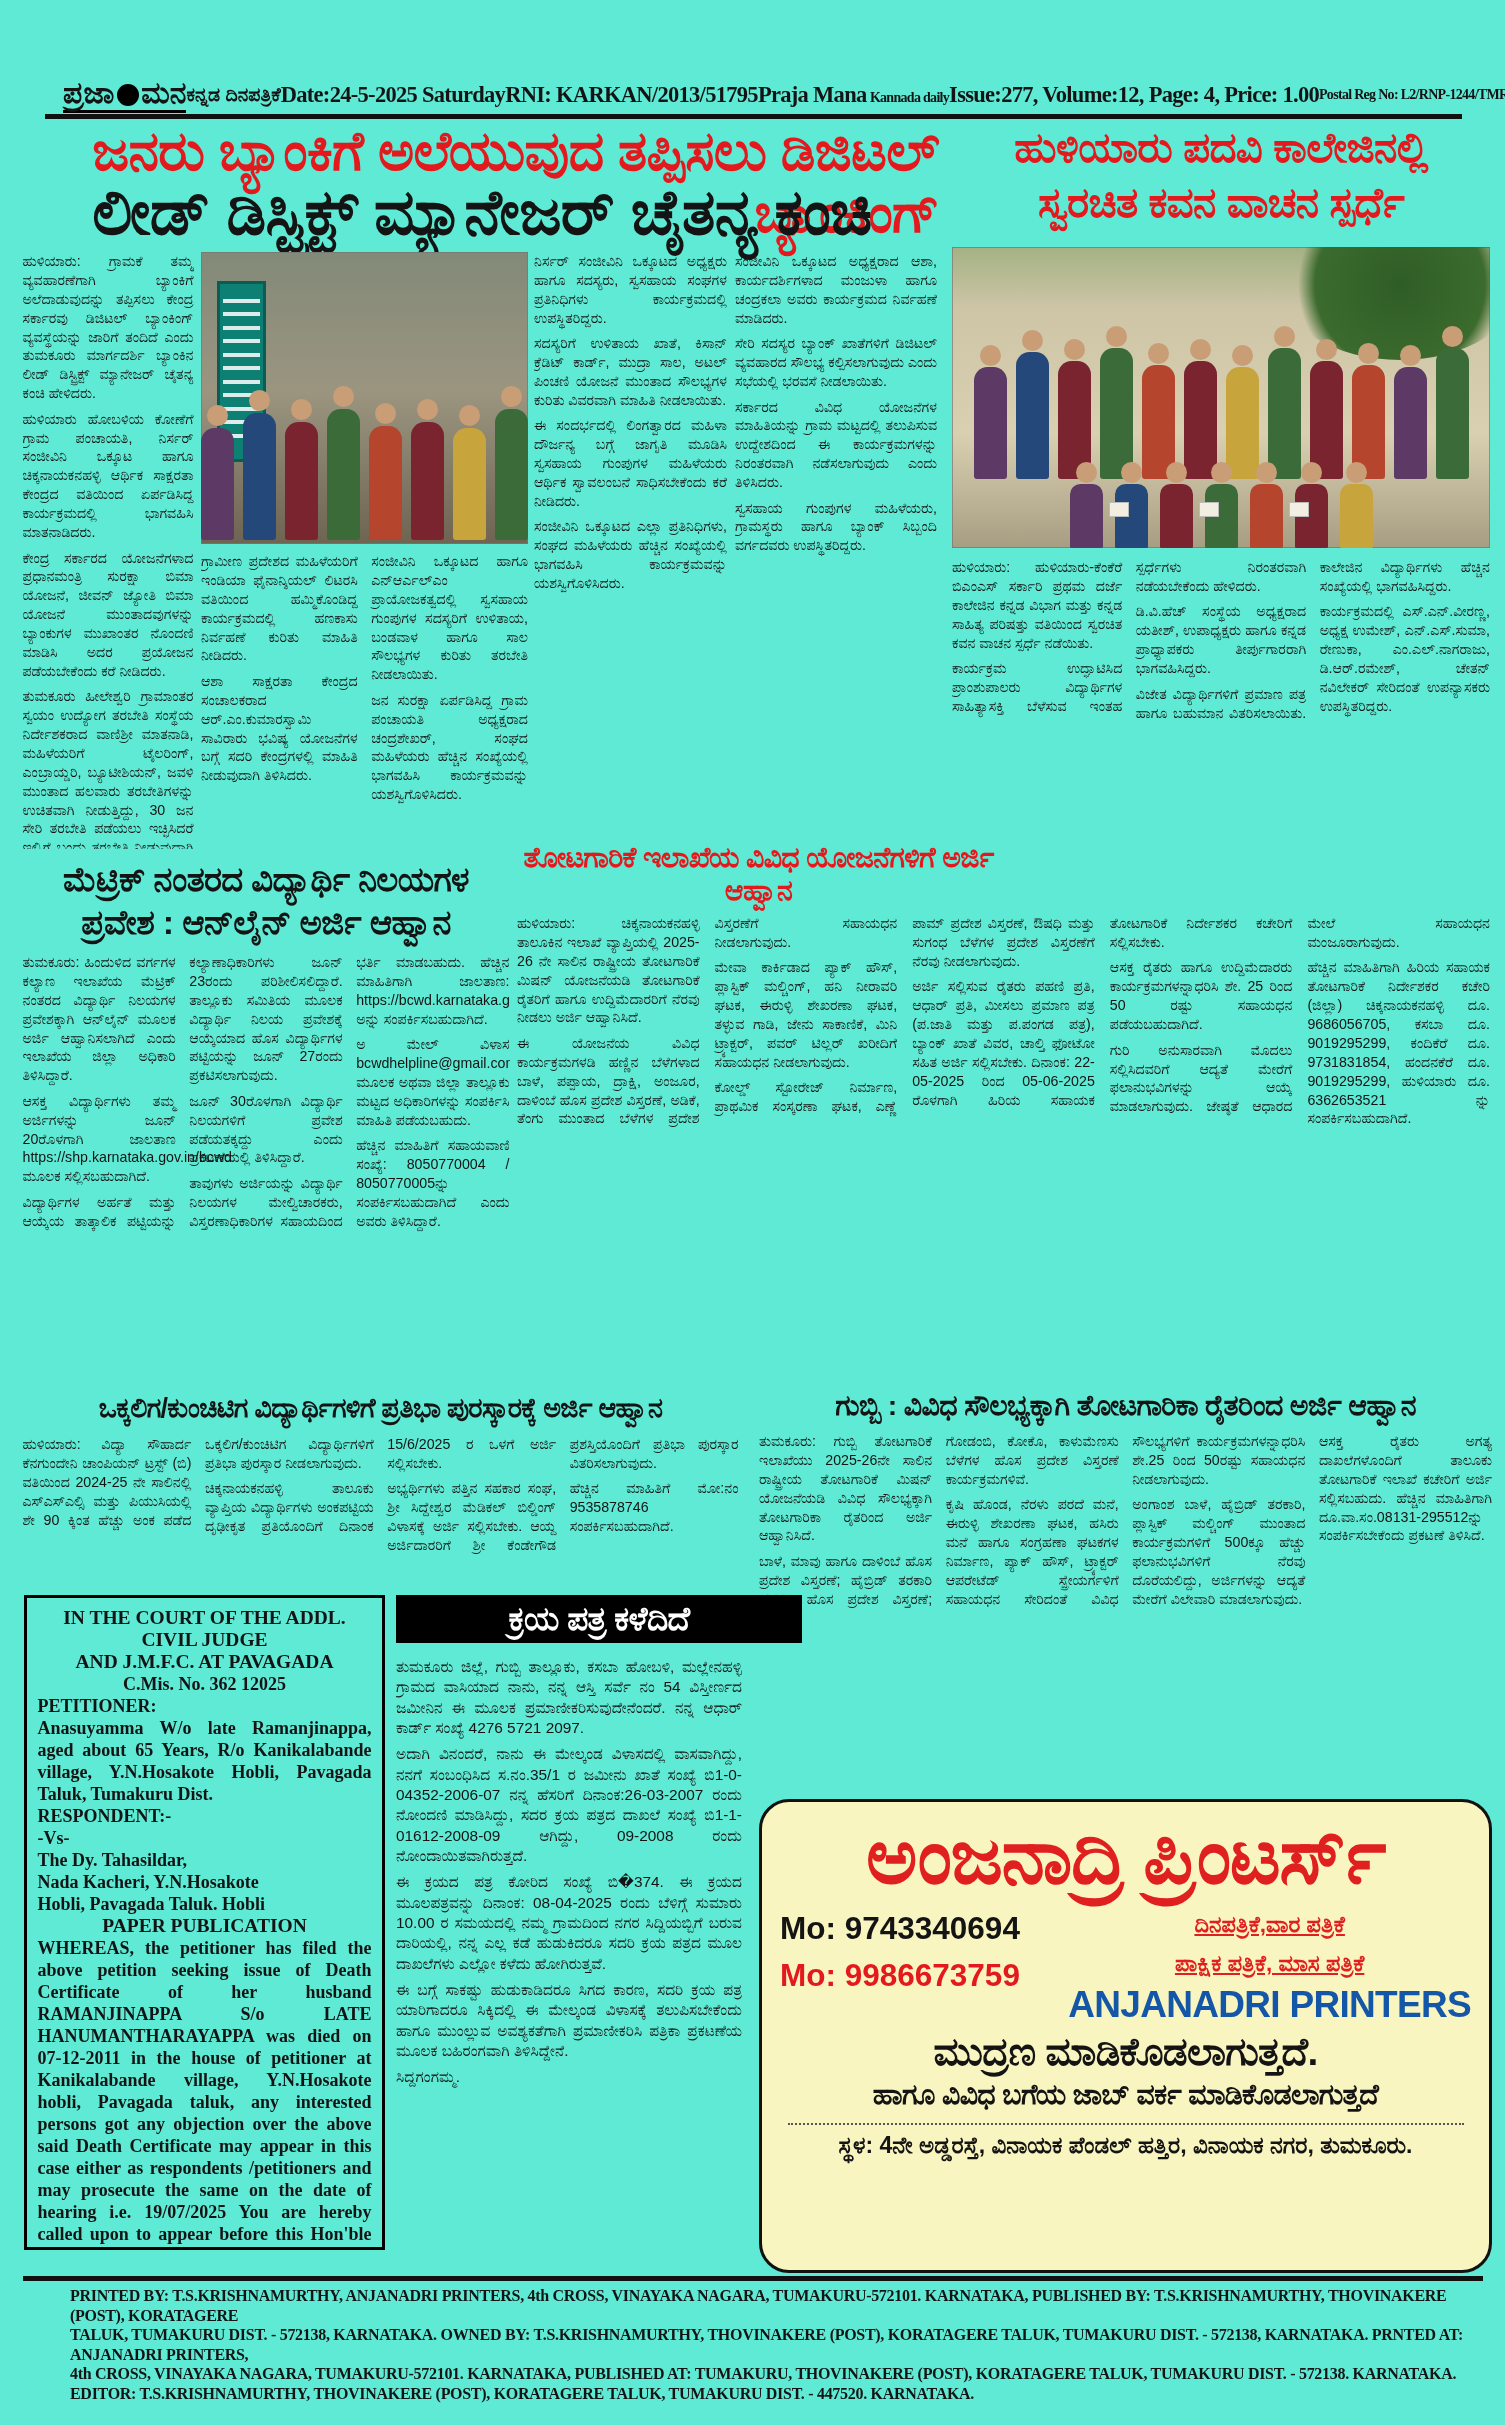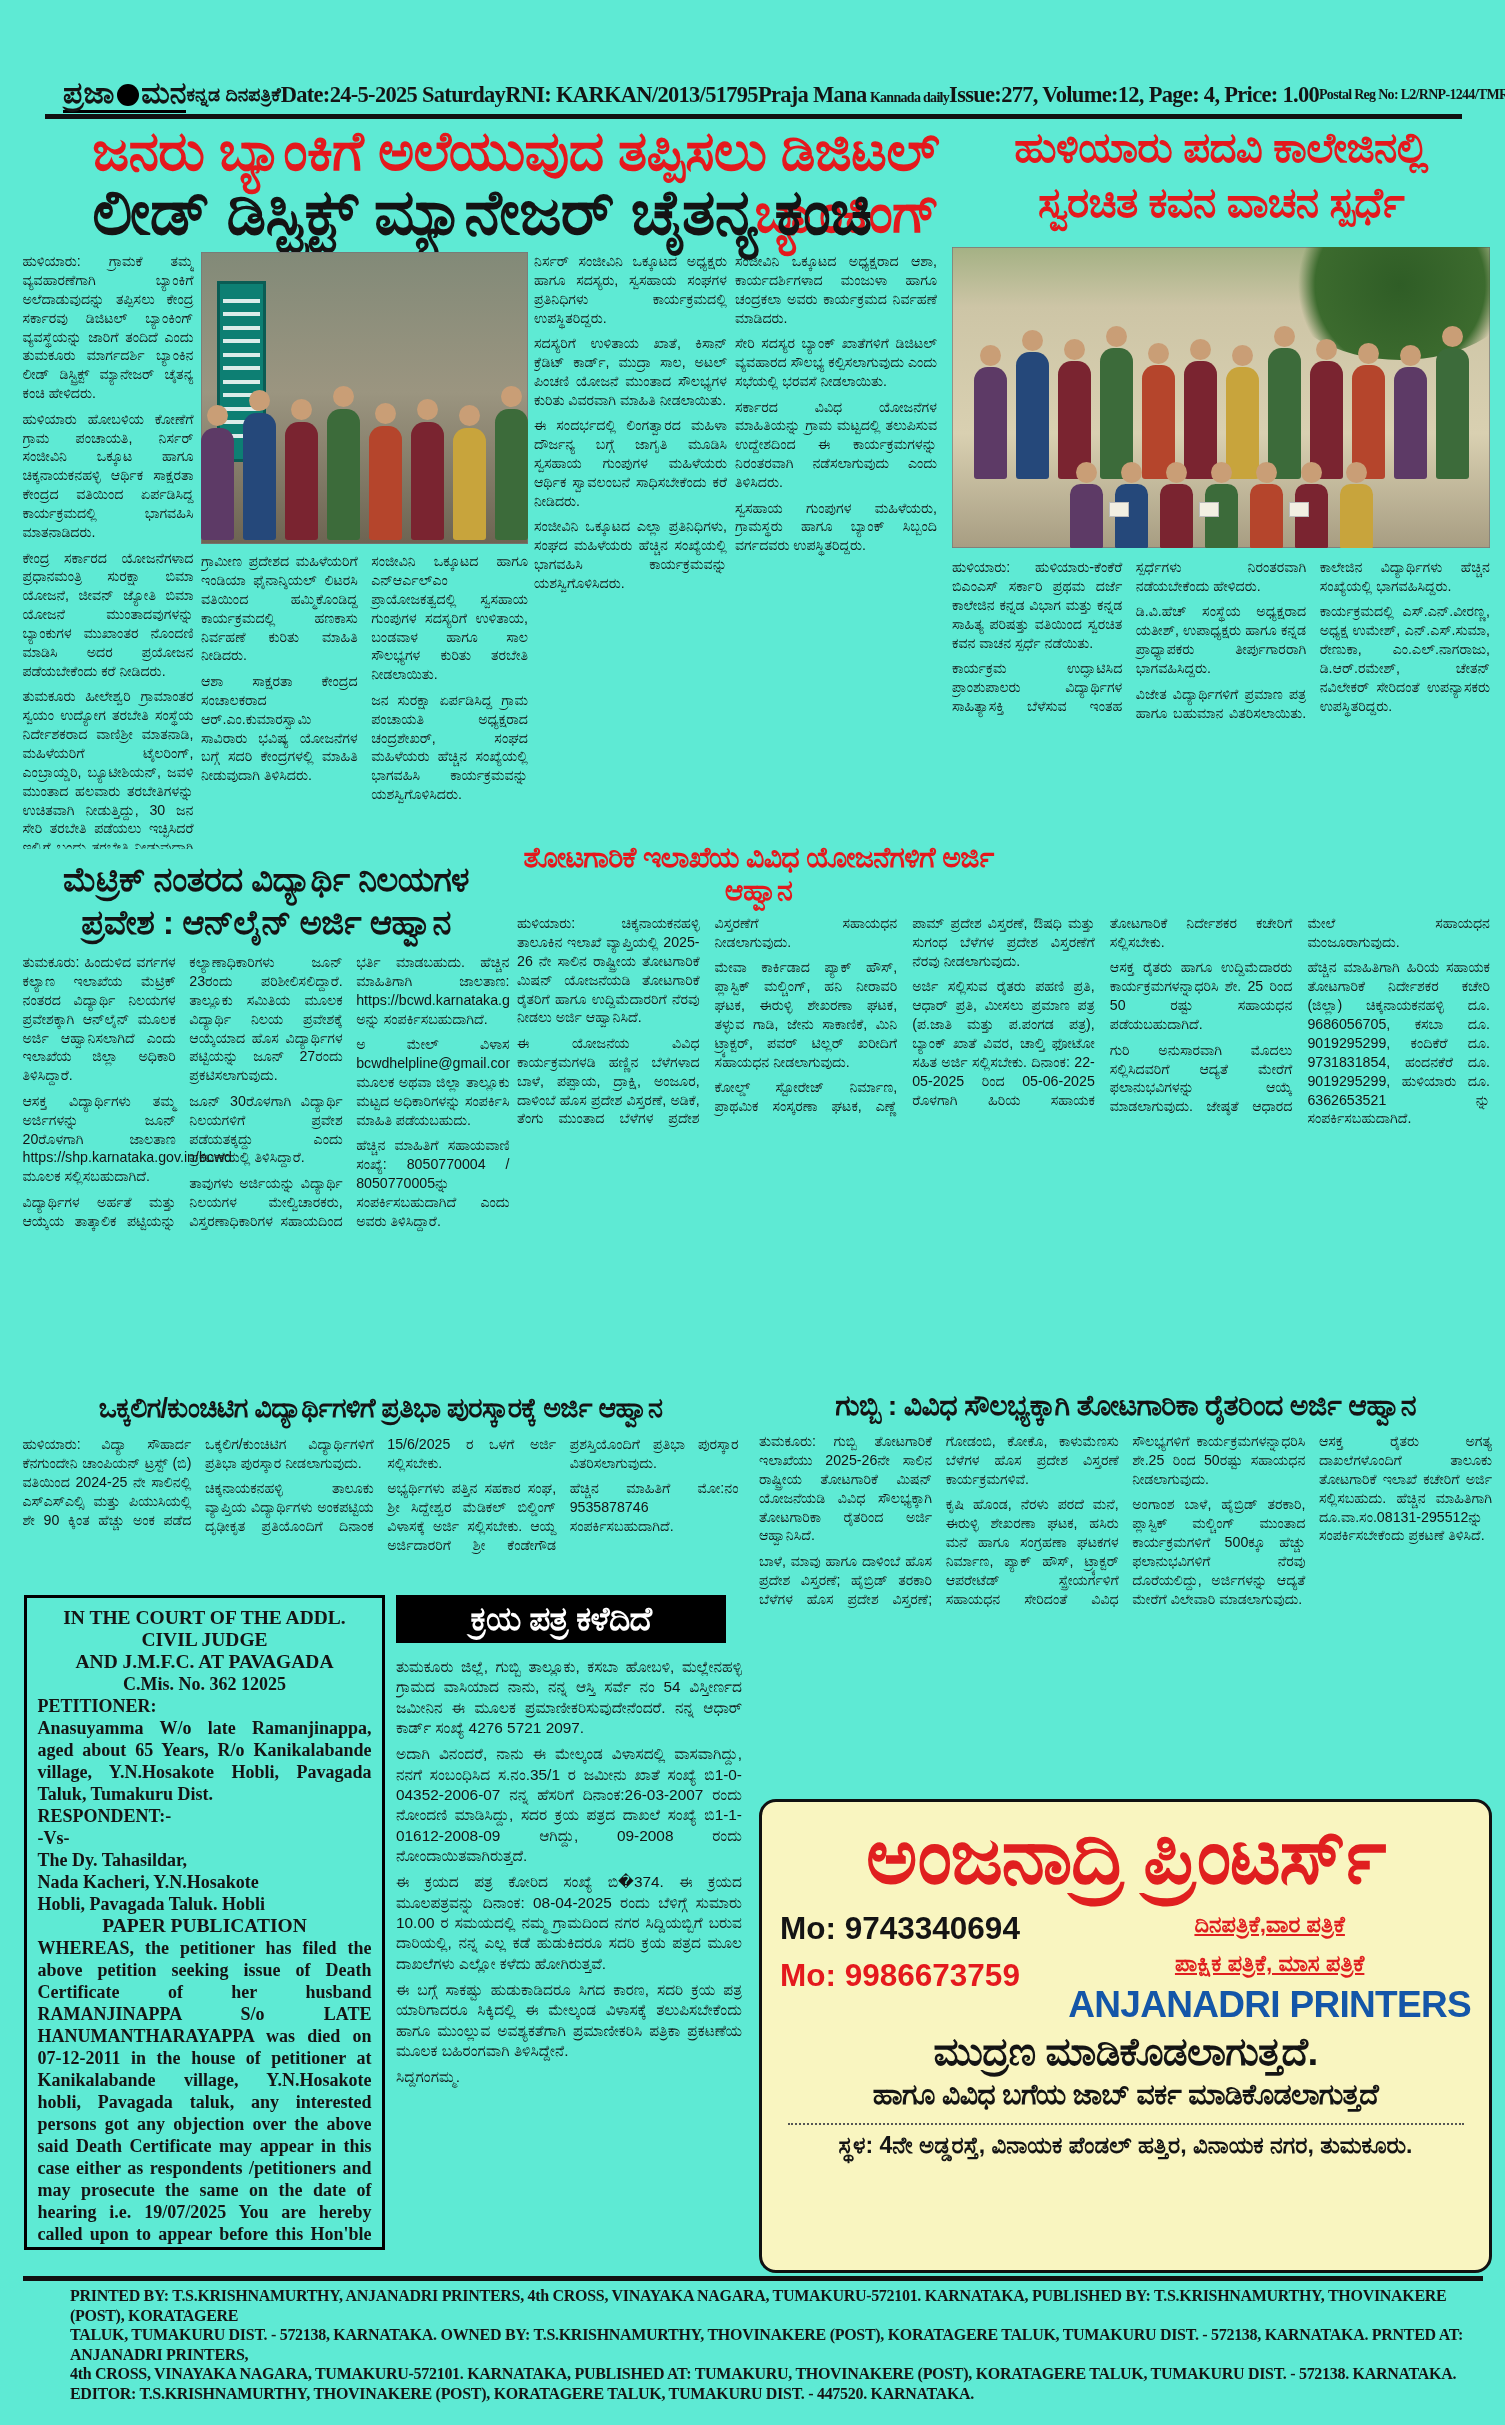--- a/index.html
+++ b/index.html
@@ -59,21 +59,21 @@
   .court .ctr{text-align:center;}
   .court .big{font-size:19.5px;}
   .court .just{text-align:justify;}
 
   
   .deed-head{background:#000;color:#fff;font-weight:bold;text-align:center;font-size:33px;line-height:48px;letter-spacing:-0.7px;}
   .deed-body{font-size:15.4px;line-height:1.32;text-align:justify;overflow:hidden;}
   .deed-body p{margin:0 0 6px 0;}
 
   
-  .ad{background:#f9f5c0;border:3px solid #111;border-radius:17px;overflow:hidden;text-align:center;padding:13.5px 18px;box-sizing:border-box;}
+  .ad{background:#f9f5c0;border:3px solid #111;border-radius:30px;overflow:hidden;text-align:center;padding:13.5px 18px;box-sizing:border-box;}
   .ad-title{font-size:78px;font-weight:bold;color:#e01f1f;line-height:1.05;letter-spacing:-1.5px;}
   .ad-row{display:flex;justify-content:space-between;align-items:flex-start;margin-top:7.5px;}
   .ad-phones{text-align:left;font-size:31.5px;font-weight:bold;line-height:1.5;}
   .ad-right{text-align:center;}
   .ad-en{color:#1456a8;font-size:37px;font-weight:bold;letter-spacing:-0.7px;}
   .ad-red{color:#e01f1f;font-size:22.5px;font-weight:bold;text-decoration:underline;line-height:1.75;}
   .ad-black1{font-size:39px;font-weight:bold;margin-top:4.5px;letter-spacing:-0.7px;}
   .ad-black2{font-size:28.5px;font-weight:bold;margin-top:3px;letter-spacing:-0.7px;}
   .ad-dots{border-top:2.2px dotted #555;margin:10.5px 7.5px 7.5px;}
   .ad-addr{font-size:23px;font-weight:bold;}
@@ -229,21 +229,21 @@
     <div>RESPONDENT:-</div>
     <div>-Vs-</div>
     <div>The Dy. Tahasildar,</div>
     <div>Nada Kacheri, Y.N.Hosakote</div>
     <div>Hobli, Pavagada Taluk. Hobli</div>
     <div class="ctr big">PAPER PUBLICATION</div>
     <div class="just">WHEREAS, the petitioner has filed the above petition seeking issue of Death Certificate of her husband RAMANJINAPPA S/o LATE HANUMANTHARAYAPPA was died on 07-12-2011 in the house of petitioner at Kanikalabande village, Y.N.Hosakote hobli, Pavagada taluk, any interested persons got any objection over the above said Death Certificate may appear in this case either as respondents /petitioners and may prosecute the same on the date of hearing i.e. 19/07/2025 You are hereby called upon to appear before this Hon'ble court at 11-00 A.M. on the said date of hearing either in person or through your counsel. If you fail to appear this court, the matter will be heard and decided exparte.</div>
 
   </div>
 
-  <div class="abs deed-head" style="left:396px;top:1595px;width:330px;height:48px;">ಕ್ರಯ ಪತ್ರ ಕಳೆದಿದೆ</div>
+  <div class="abs deed-head" style="left:396px;top:1595px;width:406px;height:48px;">ಕ್ರಯ ಪತ್ರ ಕಳೆದಿದೆ</div>
   <div class="abs kn deed-body" style="left:396px;top:1657px;width:346px;height:589px;">
       <p>ತುಮಕೂರು ಜಿಲ್ಲೆ, ಗುಬ್ಬಿ ತಾಲ್ಲೂಕು, ಕಸಬಾ ಹೋಬಳಿ, ಮಲ್ಲೇನಹಳ್ಳಿ ಗ್ರಾಮದ ವಾಸಿಯಾದ ನಾನು, ನನ್ನ ಆಸ್ತಿ ಸರ್ವೆ ನಂ 54 ವಿಸ್ತೀರ್ಣದ ಜಮೀನಿನ ಈ ಮೂಲಕ ಪ್ರಮಾಣೀಕರಿಸುವುದೇನೆಂದರೆ. ನನ್ನ ಆಧಾರ್ ಕಾರ್ಡ್ ಸಂಖ್ಯೆ 4276 5721 2097.</p>
       <p>ಅದಾಗಿ ವಿನಂದರೆ, ನಾನು ಈ ಮೇಲ್ಕಂಡ ವಿಳಾಸದಲ್ಲಿ ವಾಸವಾಗಿದ್ದು, ನನಗೆ ಸಂಬಂಧಿಸಿದ ಸ.ನಂ.35/1 ರ ಜಮೀನು ಖಾತೆ ಸಂಖ್ಯೆ ಬಿ1-0-04352-2006-07 ನನ್ನ ಹೆಸರಿಗೆ ದಿನಾಂಕ:26-03-2007 ರಂದು ನೋಂದಣಿ ಮಾಡಿಸಿದ್ದು, ಸದರ ಕ್ರಯ ಪತ್ರದ ದಾಖಲೆ ಸಂಖ್ಯೆ ಬಿ1-1-01612-2008-09 ಆಗಿದ್ದು, 09-2008 ರಂದು ನೋಂದಾಯಿತವಾಗಿರುತ್ತದೆ.</p>
       <p>ಈ ಕ್ರಯದ ಪತ್ರ ಕೋರಿದ ಸಂಖ್ಯೆ ಬಿ�374. ಈ ಕ್ರಯದ ಮೂಲಪತ್ರವನ್ನು ದಿನಾಂಕ: 08-04-2025 ರಂದು ಬೆಳಿಗ್ಗೆ ಸುಮಾರು 10.00 ರ ಸಮಯದಲ್ಲಿ ನಮ್ಮ ಗ್ರಾಮದಿಂದ ನಗರ ಸಿದ್ದಿಯಬ್ಬಿಗೆ ಬರುವ ದಾರಿಯಲ್ಲಿ, ನನ್ನ ಎಲ್ಲ ಕಡೆ ಹುಡುಕಿದರೂ ಸದರಿ ಕ್ರಯ ಪತ್ರದ ಮೂಲ ದಾಖಲೆಗಳು ಎಲ್ಲೋ ಕಳೆದು ಹೋಗಿರುತ್ತವೆ.</p>
       <p>ಈ ಬಗ್ಗೆ ಸಾಕಷ್ಟು ಹುಡುಕಾಡಿದರೂ ಸಿಗದ ಕಾರಣ, ಸದರಿ ಕ್ರಯ ಪತ್ರ ಯಾರಿಗಾದರೂ ಸಿಕ್ಕಿದಲ್ಲಿ ಈ ಮೇಲ್ಕಂಡ ವಿಳಾಸಕ್ಕೆ ತಲುಪಿಸಬೇಕೆಂದು ಹಾಗೂ ಮುಂಲ್ಲುವ ಅವಶ್ಯಕತೆಗಾಗಿ ಪ್ರಮಾಣೀಕರಿಸಿ ಪತ್ರಿಕಾ ಪ್ರಕಟಣೆಯ ಮೂಲಕ ಬಹಿರಂಗವಾಗಿ ತಿಳಿಸಿದ್ದೇನೆ.</p>
       <p>ಸಿದ್ದಗಂಗಮ್ಮ.</p>
     </div>
 
   <div class="abs ad" style="left:759px;top:1799px;width:733px;height:474px;">
     <div class="ad-title">ಅಂಜನಾದ್ರಿ ಪ್ರಿಂಟರ್ಸ್</div>

